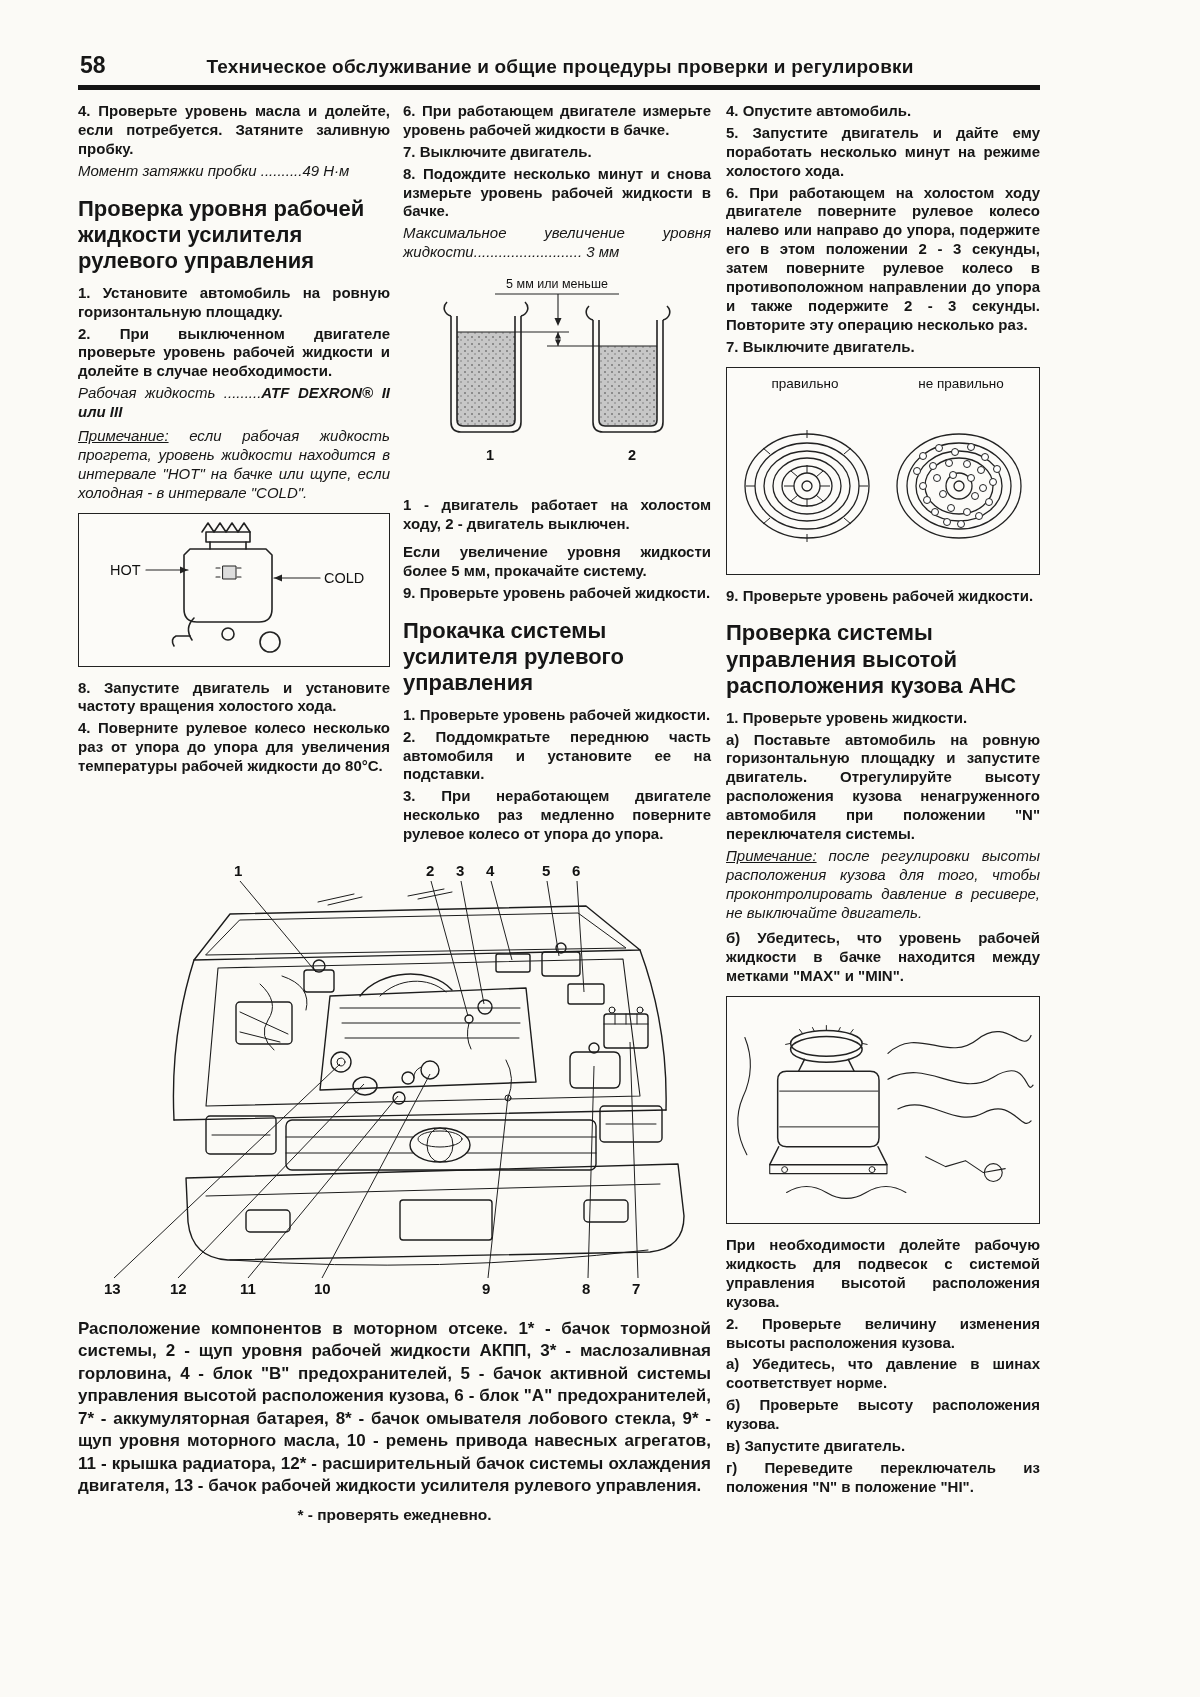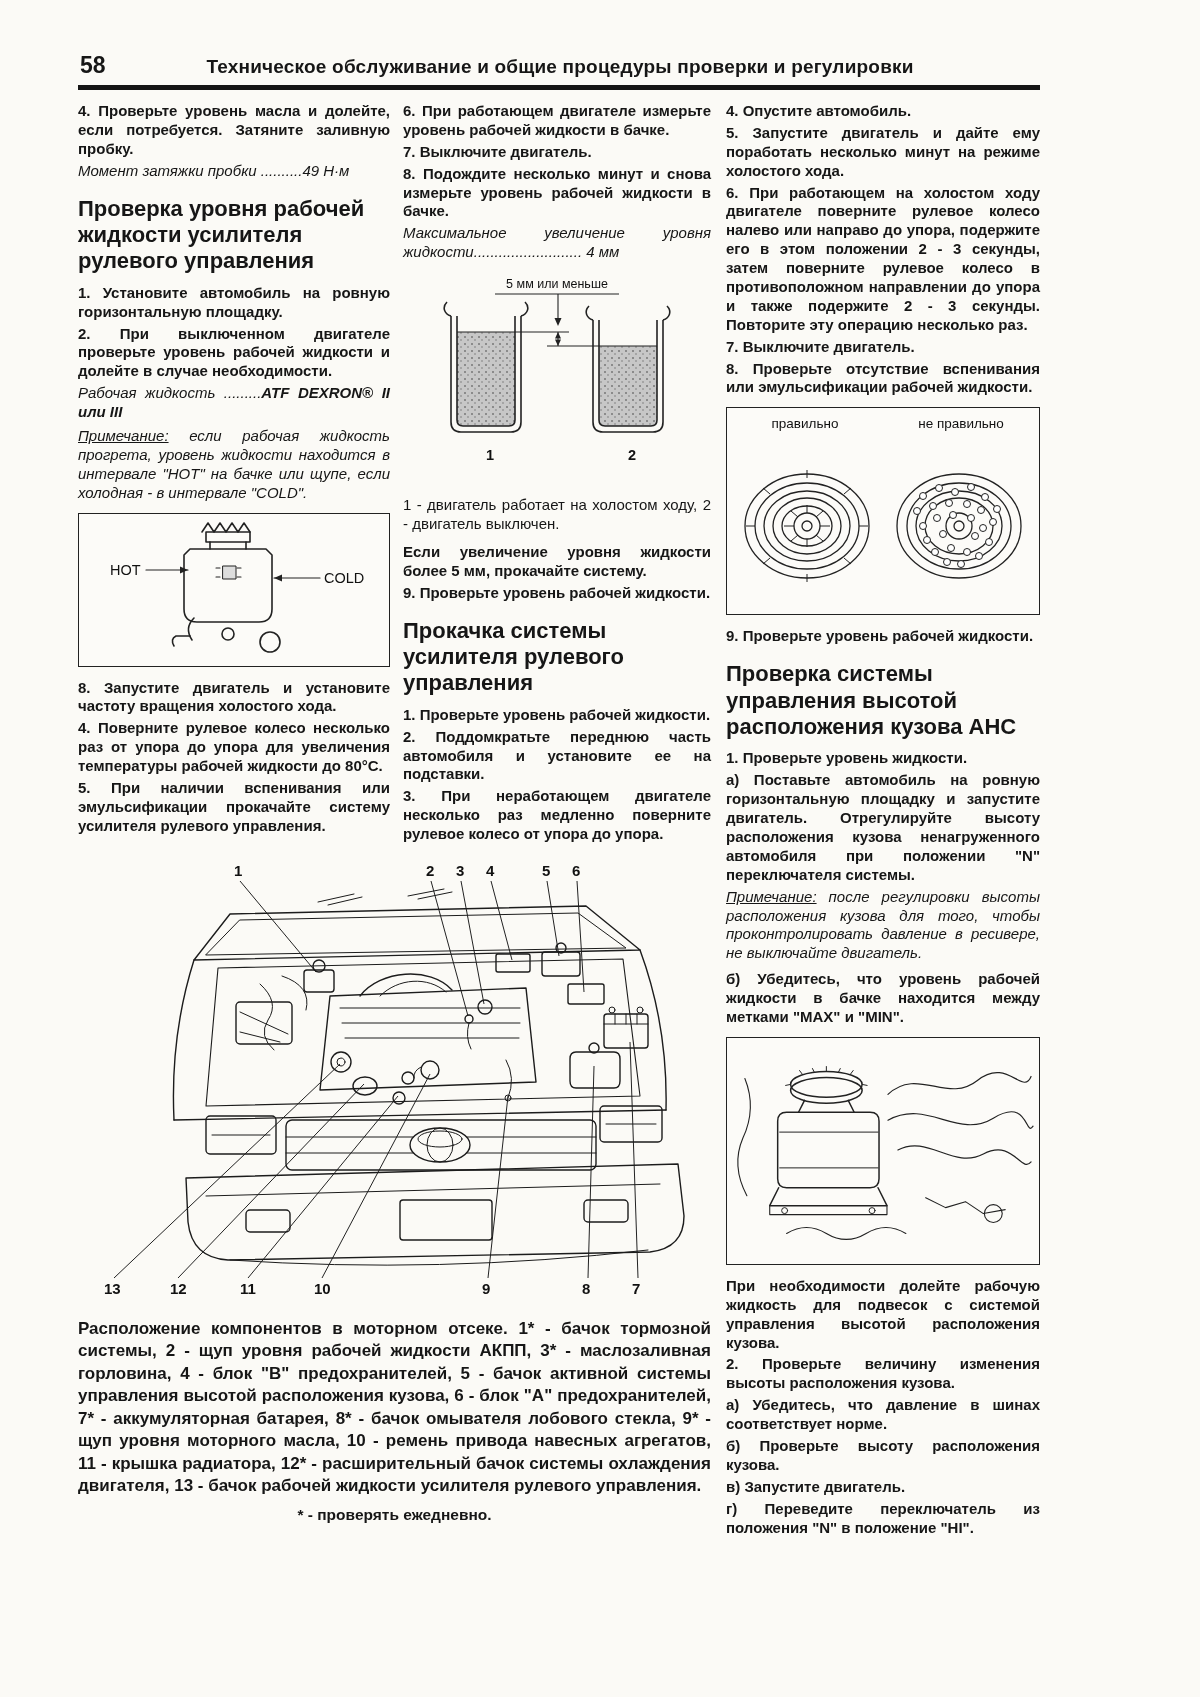--- a/index.html
+++ b/index.html
@@ -21,21 +21,21 @@
   #col1{left:78px;width:312px;}
   #col2{left:403px;width:308px;}
   #col3{left:726px;width:314px;}
   .para{font-size:15px;line-height:1.26;text-align:justify;margin:0 0 3px 0;font-weight:bold;}
   .spec{font-size:15px;line-height:1.26;font-style:italic;margin:2px 0 5px 0;text-align:justify;}
   .note{font-size:15px;line-height:1.26;font-style:italic;margin:2px 0 7px 0;text-align:justify;}
   .note .lbl{text-decoration:underline;}
   .h-major{font-size:22px;font-weight:700;line-height:1.2;margin:15px 0 9px 0;}
   .figure{border:1.6px solid #222;margin:10px 0 12px 0;background:#fcfbf8;}
   .figure.noborder{border:none;background:transparent;}
-  .figcap-bold{font-size:15px;font-weight:400;line-height:1.26;text-align:justify;margin:4px 0 9px 0;}
+  .figcap-bold{font-size:15px;font-weight:700;line-height:1.26;text-align:justify;margin:4px 0 9px 0;}
   
   #engine-block{position:absolute;left:78px;top:856px;width:633px;}
   .engine-caption{font-size:17px;font-weight:700;line-height:1.32;text-align:justify;margin:10px 0 0 0;}
   .engine-footnote{font-size:15.5px;font-weight:700;margin:8px 0 0 0;text-align:center;}
   svg text{font-family:"Liberation Sans","DejaVu Sans",sans-serif;}
 </style>
 </head>
 <body>
 
 <div id="page">
@@ -73,28 +73,27 @@
           <circle cx="188" cy="128" r="10"></circle>
           <path d="M108,122 h-14 q-6,3 -2,10"></path>
         </g>
         <text x="28" y="61" font-size="14.5" fill="#111">HOT</text>
         <text x="242" y="69" font-size="14.5" fill="#111">COLD</text>
       </svg>
     </div>
 
     <p class="para">8. Запустите двигатель и установите частоту вращения холостого хода.</p>
     <p class="para">4. Поверните рулевое колесо несколько раз от упора до упора для увеличения температуры рабочей жидкости до 80°C.</p>
-    <p class="para">5. При наличии вспенивания или эмульсификации прокачайте систему усилителя рулевого управления.</p>
   </div>
 
   <div id="col2" class="col">
     <p class="para">6. При работающем двигателе измерьте уровень рабочей жидкости в бачке.</p>
     <p class="para">7. Выключите двигатель.</p>
     <p class="para">8. Подождите несколько минут и снова измерьте уровень рабочей жидкости в бачке.</p>
-    <p class="spec">Максимальное увеличение уровня жидкости.......................... 4 мм</p>
+    <p class="spec">Максимальное увеличение уровня жидкости.......................... 3 мм</p>
 
     <div class="figure noborder">
       <svg viewBox="0 0 300 208" width="100%" height="208">
         <defs>
           <pattern id="dots" width="7" height="7" patternUnits="userSpaceOnUse">
             <rect width="7" height="7" fill="#c7c7c7"></rect>
             <circle cx="2" cy="2" r="1" fill="#777"></circle>
             <circle cx="5" cy="5" r="1" fill="#9a9a9a"></circle>
           </pattern>
         </defs>
@@ -140,21 +139,20 @@
     <p class="para">1. Проверьте уровень рабочей жидкости.</p>
     <p class="para">2. Поддомкратьте переднюю часть автомобиля и установите ее на подставки.</p>
     <p class="para">3. При неработающем двигателе несколько раз медленно поверните рулевое колесо от упора до упора.</p>
   </div>
 
   <div id="col3" class="col">
     <p class="para">4. Опустите автомобиль.</p>
     <p class="para">5. Запустите двигатель и дайте ему поработать несколько минут на режиме холостого хода.</p>
     <p class="para">6. При работающем на холостом ходу двигателе поверните рулевое колесо налево или направо до упора, подержите его в этом положении 2 - 3 секунды, затем поверните рулевое колесо в противоположном направлении до упора и также подержите 2 - 3 секунды. Повторите эту операцию несколько раз.</p>
     <p class="para">7. Выключите двигатель.</p>
-    <p class="para">8. Проверьте отсутствие вспенивания или эмульсификации рабочей жидкости.</p>
 
     <div class="figure">
       <svg viewBox="0 0 312 202" width="100%" height="202">
         <text x="78" y="20" text-anchor="middle" font-size="13.5" fill="#111">правильно</text>
         <text x="234" y="20" text-anchor="middle" font-size="13.5" fill="#111">не правильно</text>
         <g stroke="#222" fill="none" stroke-width="1.3">
           <ellipse cx="80" cy="118" rx="62" ry="52"></ellipse>
           <ellipse cx="80" cy="118" rx="52" ry="43"></ellipse>
           <ellipse cx="80" cy="118" rx="43" ry="35"></ellipse>
           <ellipse cx="80" cy="118" rx="34" ry="28"></ellipse>

